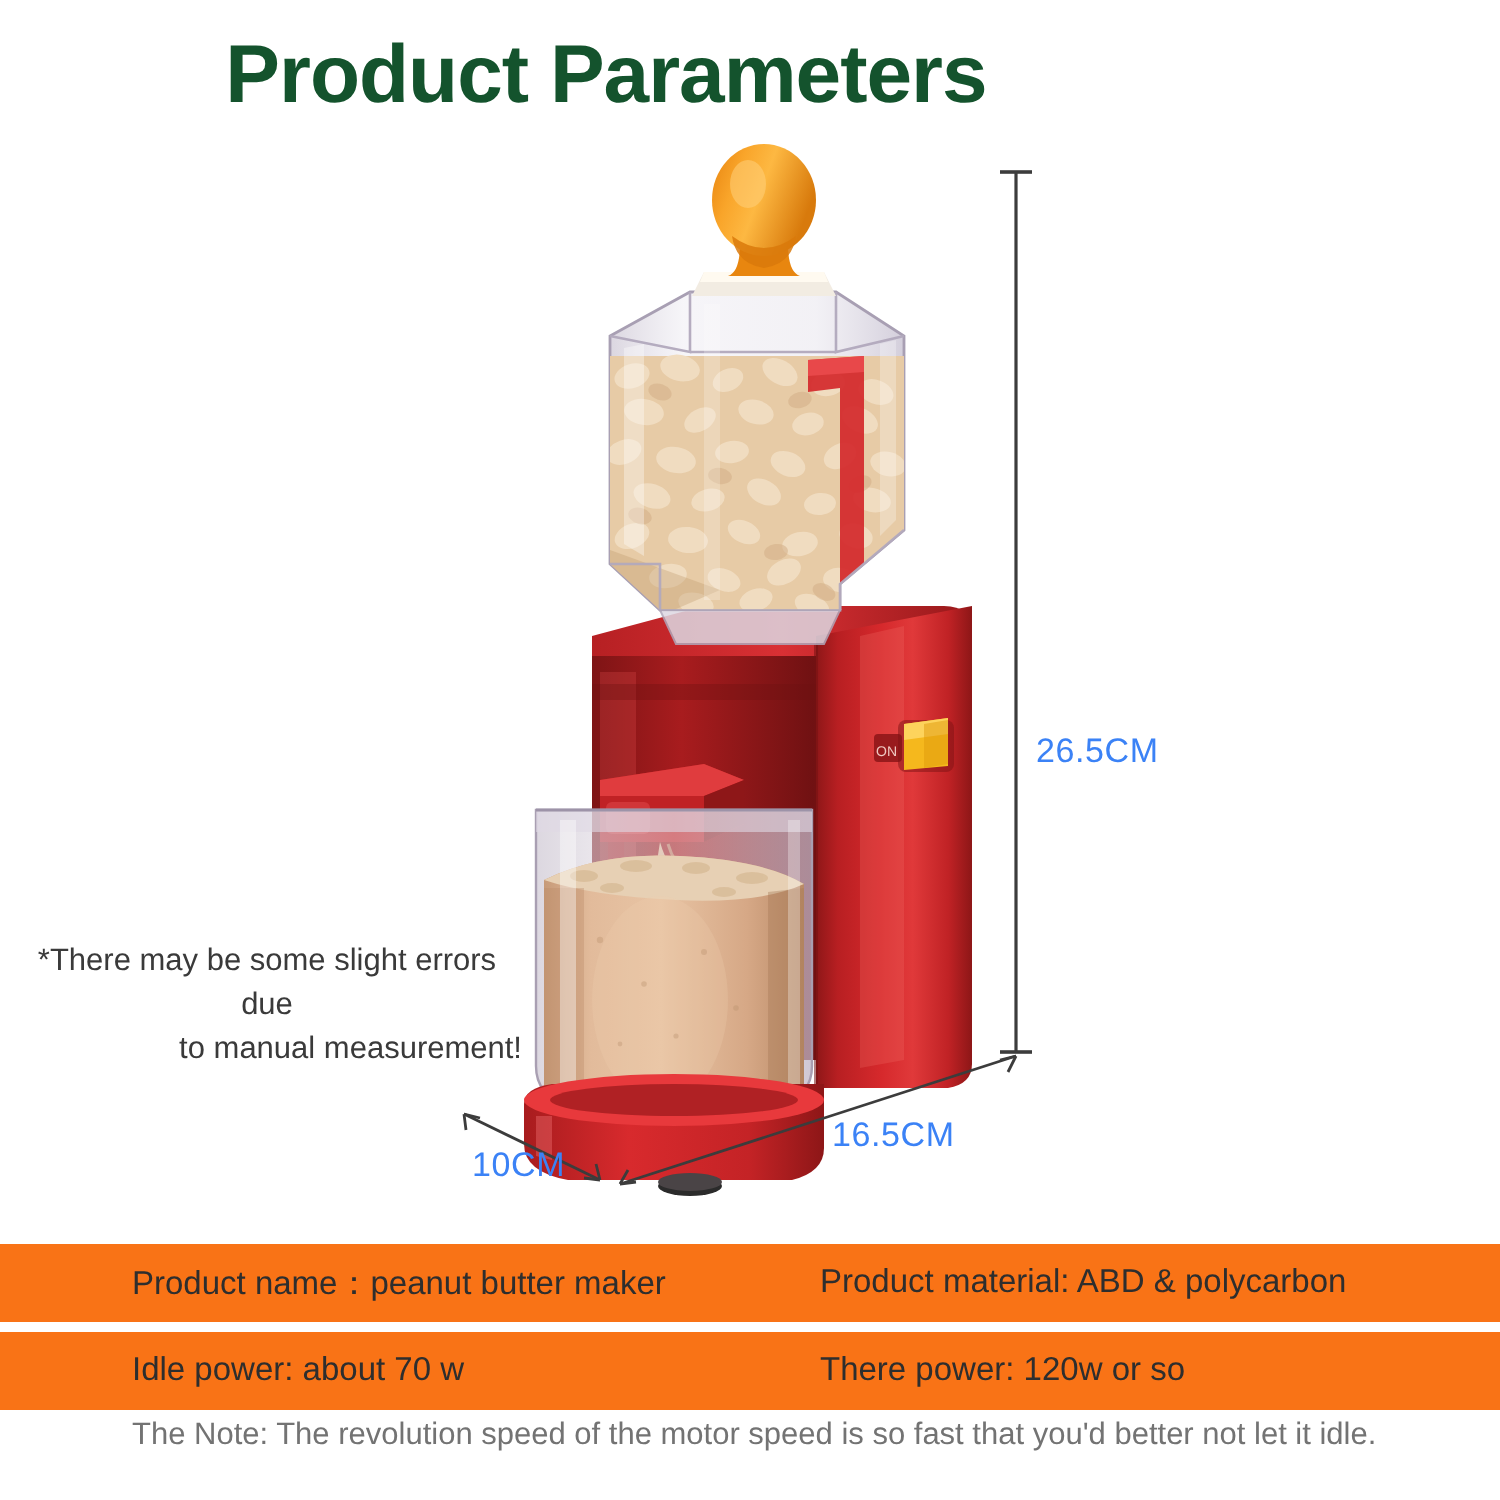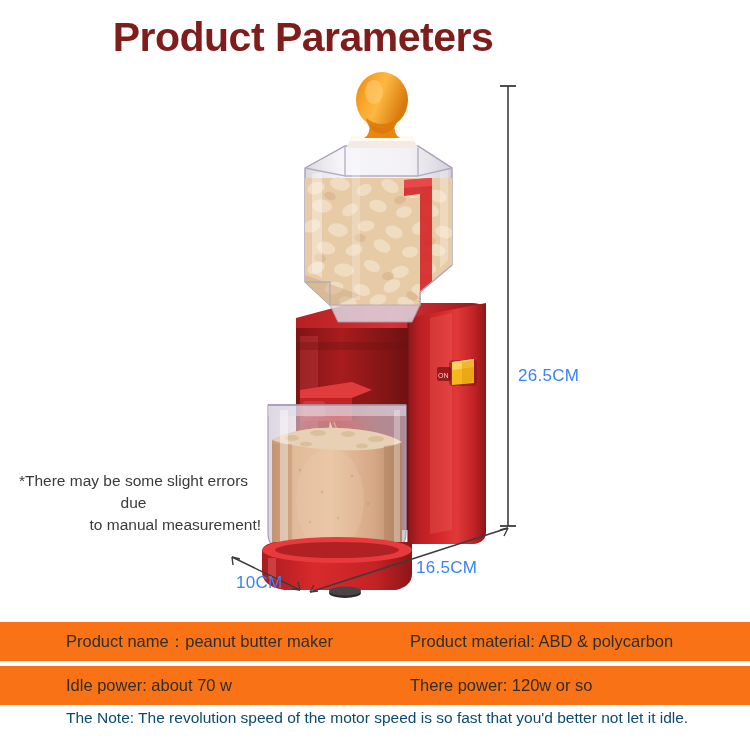--- a/index.html
+++ b/index.html
@@ -10,21 +10,21 @@
     overflow:hidden;position:relative;
   }
   #page{position:absolute;left:0;top:0;width:750px;height:750px;background:#fff;}
 
   
   .title{
     position:absolute;left:0;top:13px;width:606px;
     text-align:center;
     font-size:41px;line-height:48px;
     font-weight:600;letter-spacing:-0.5px;
-    color:#7f1d1d;
+    color:#14532d;
   }
 
   
   .stage{position:absolute;left:0;top:60px;width:750px;height:560px;}
 
   
   .meas-note{
     position:absolute;left:6px;top:410px;width:255px;
     font-size:15.5px;line-height:22px;color:#3a3a3a;
     text-align:center;
@@ -45,21 +45,21 @@
     background:#f97316;
     display:flex;align-items:center;
   }
   .spec-row + .spec-row{margin-top:5px;}
   .spec-cell{font-size:16.5px;color:#2e2e2e;white-space:nowrap;}
   .spec-cell.left{margin-left:66px;}
   .spec-cell.right{position:absolute;left:410px;}
   .note-red{
     position:absolute;left:0;top:703px;width:750px;
     padding-left:66px;box-sizing:border-box;
-    font-size:15.5px;color:#0c4a6e;line-height:30px;white-space:nowrap;
+    font-size:15.5px;color:#737373;line-height:30px;white-space:nowrap;
   }
 </style>
 </head>
 <body>
 
 <div id="page">
 
   <div class="title">Product Parameters</div>
 
   <div class="stage">

